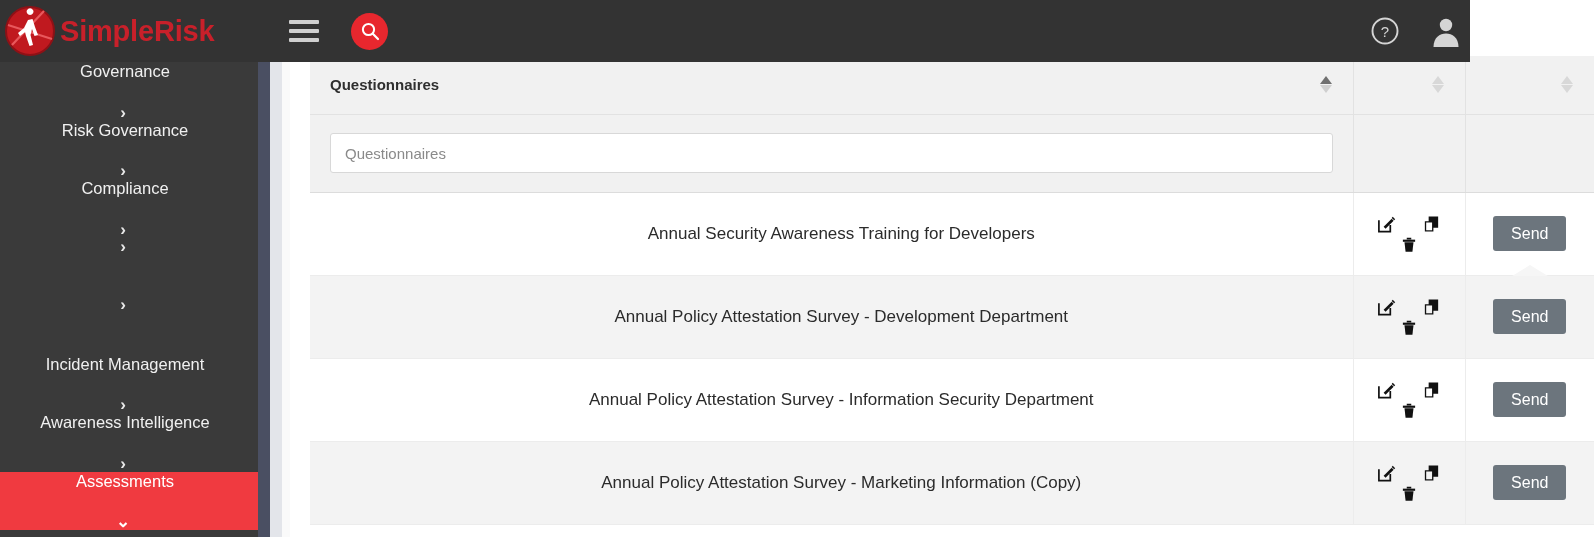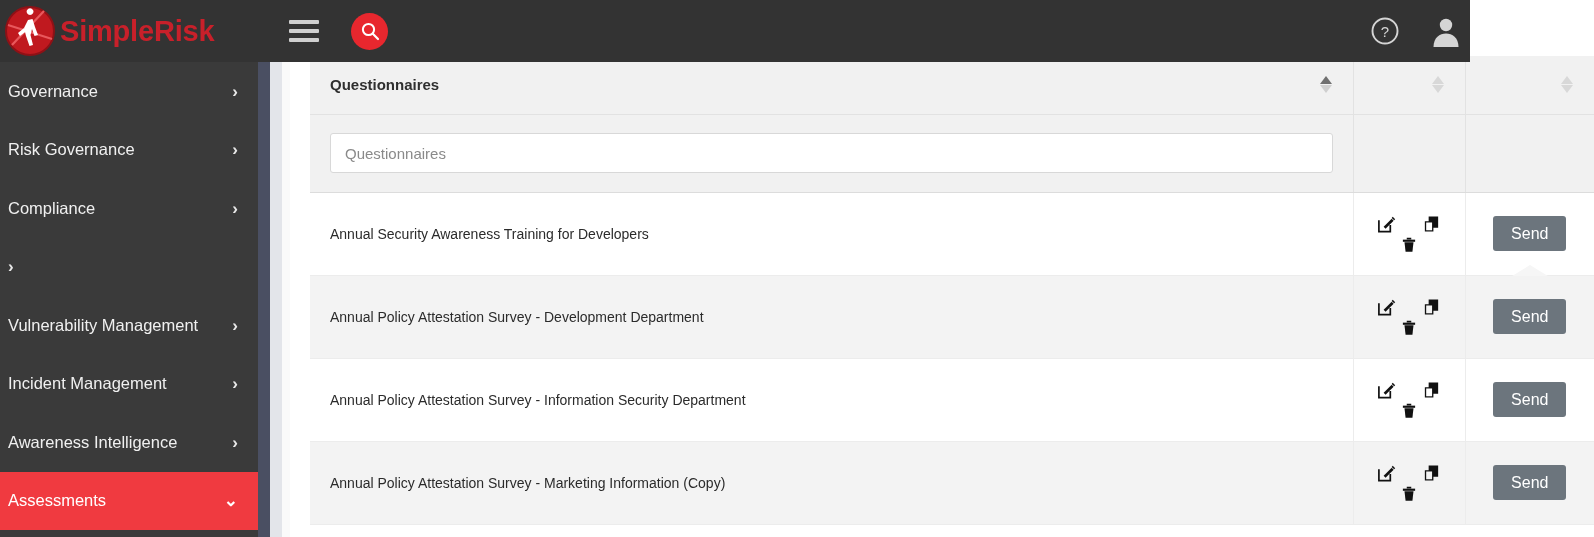--- a/index.html
+++ b/index.html
@@ -61,20 +61,21 @@
   }
   .nav-item {
     position: relative;
     height: 58.5px;
     display: flex; align-items: center;
     padding: 0 16px 0 8px;
     color: #f0f0f0;
     font-size: 16.5px;
     cursor: pointer;
     white-space: nowrap;
+    flex-direction: column;
   }
   .nav-item .label { flex: 1; }
   .nav-item .chev {
     color: #e8e8e8; font-size: 17px; line-height: 1;
     margin-right: 4px; font-weight: 600;
   }
   .nav-item.active { background: #f03a40; align-items: center; }
   .nav-item.active .label { color: #ffffff; }
   .nav-item.active .chev { color: #ffffff; }
 
@@ -173,22 +174,23 @@
     border-bottom: 1px solid #ececec;
     border-right: 1px solid #ececec;
     vertical-align: middle;
     background: #ffffff;
   }
   tbody.rows tr td:last-child { border-right: none; }
   tbody.rows tr.alt td { background: #f3f3f3; }
 
   .cell-name {
     padding-left: 20px;
-    font-size: 14px;
+    font-size: 17px;
     color: #2b2b2b;
+    text-align: center;
   }
 
   .actions {
     position: relative;
     height: 82px;
   }
   .act-icons {
     position: absolute; left: 0; right: 0; top: 50%;
     transform: translateY(-50%);
     width: 100%;
@@ -292,21 +294,20 @@
     <div class="nav-item">
       <span class="label">Compliance</span>
       <span class="chev">›</span>
     </div>
 
     <div class="nav-item">
       <span class="chev">›</span>
     </div>
 
     <div class="nav-item">
-      <span class="label">Vulnerability Management</span>
       <span class="chev">›</span>
     </div>
 
     <div class="nav-item">
       <span class="label">Incident Management</span>
       <span class="chev">›</span>
     </div>
 
     <div class="nav-item">
       <span class="label">Awareness Intelligence</span>

